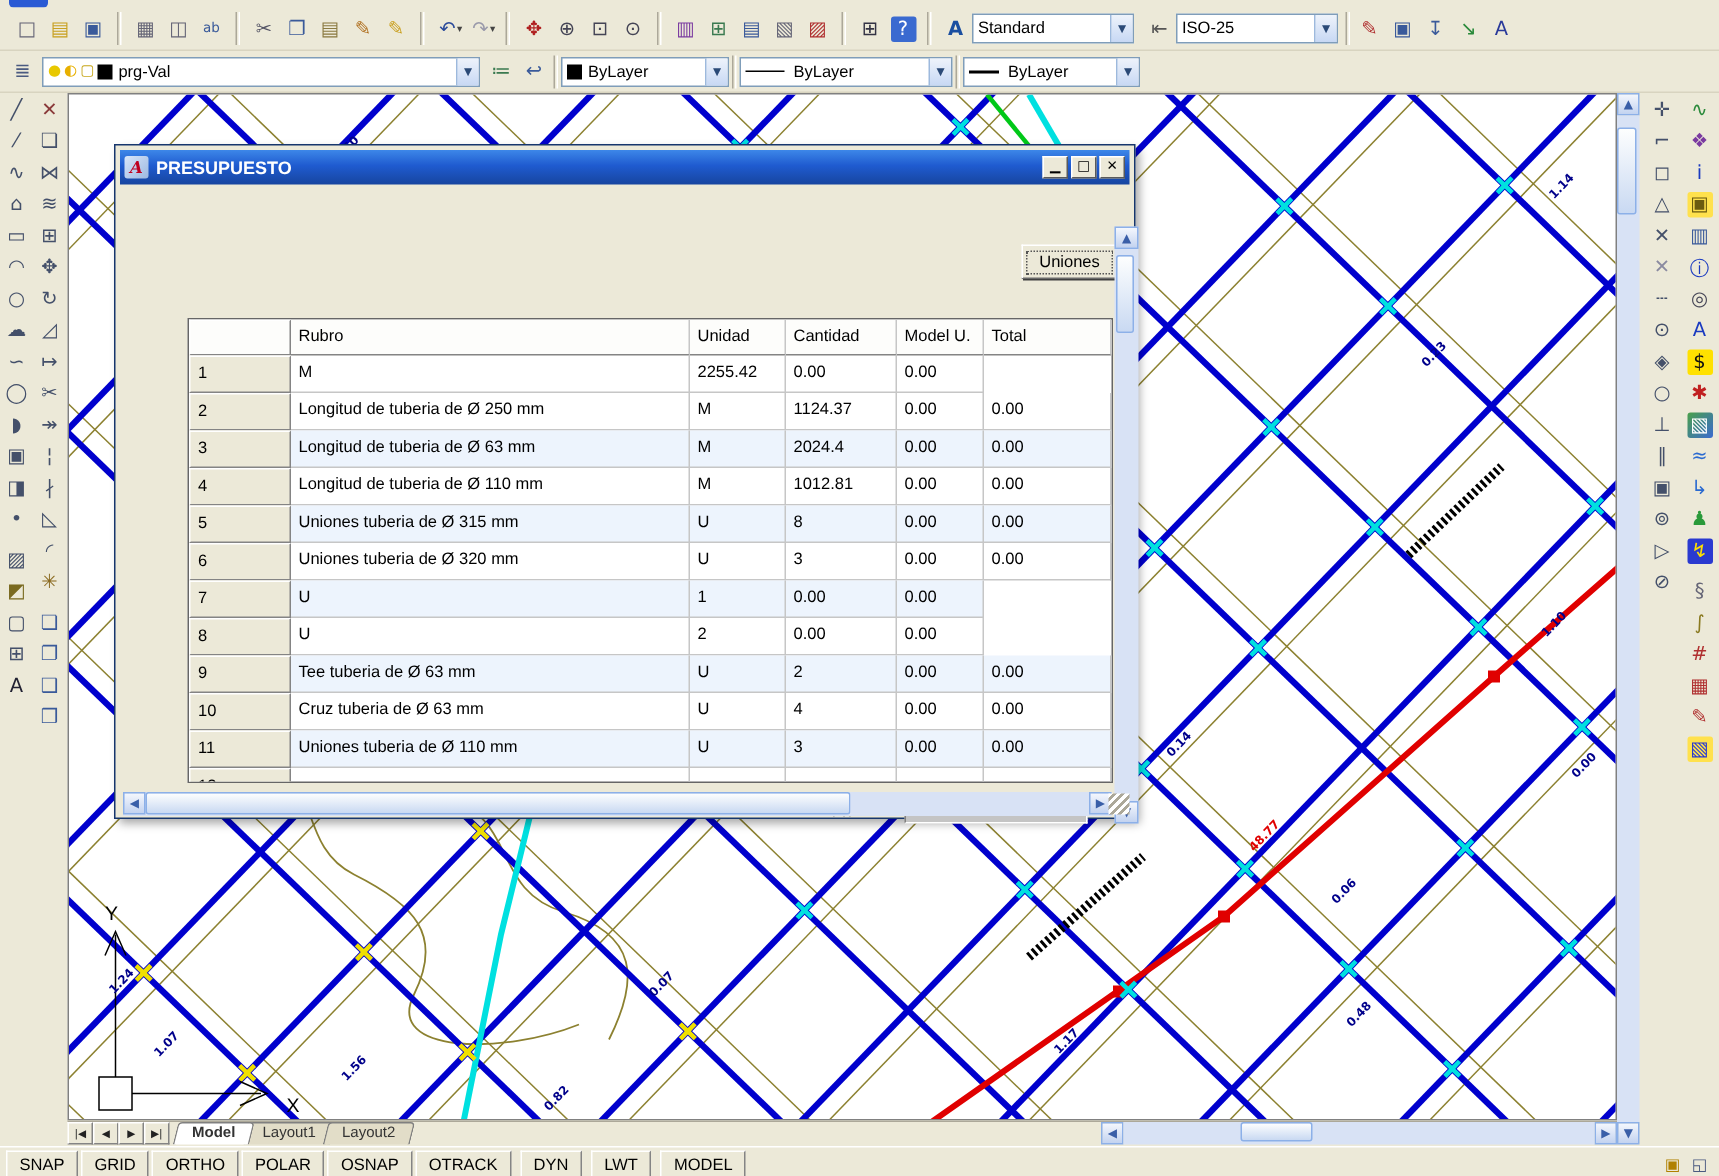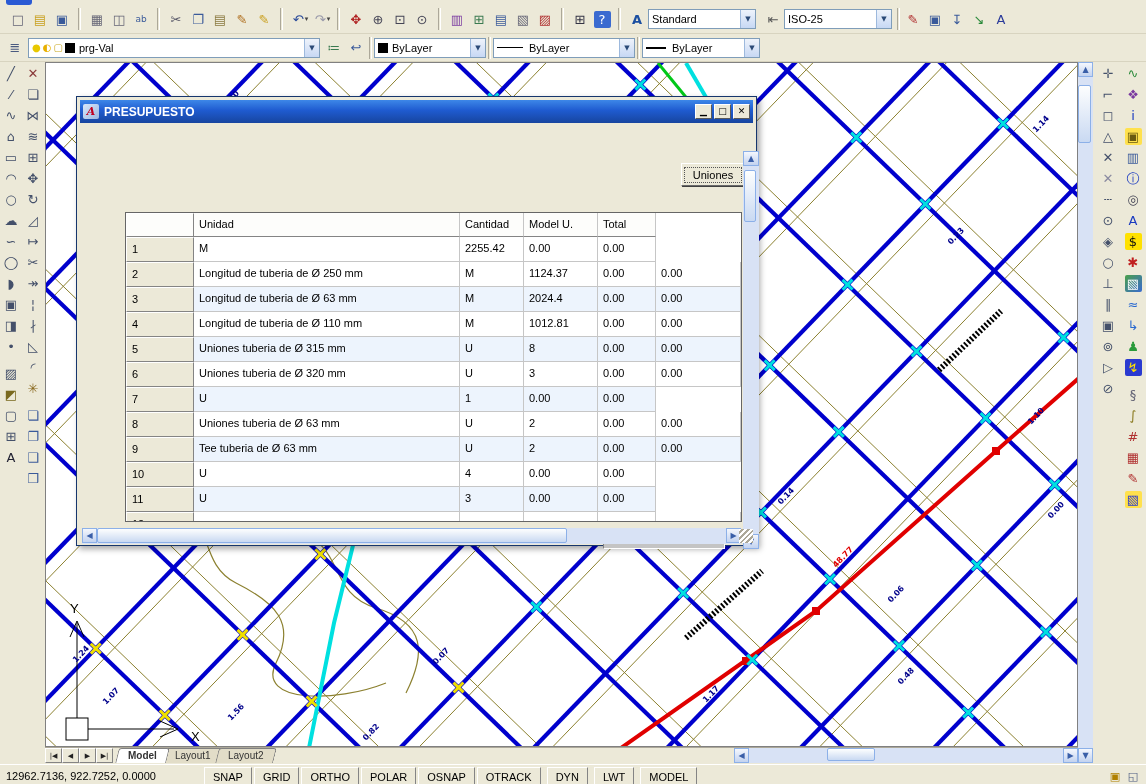--- a/index.html
+++ b/index.html
@@ -755,21 +755,20 @@
   <div id="hscroll">
     <div class="sb-btn">◀</div>
     <div class="sb-track">
         <div class="sb-thumb"></div>
       </div>
     <div class="sb-btn">▶</div>
   </div>
 </div>
 
 <div id="statusbar">
-  <div id="coords">12962.7136, 922.7252, 0.0000</div>
   <div id="statbtns" style="display:flex;">
       <div class="stbtn">SNAP</div>
       <div class="stbtn">GRID</div>
       <div class="stbtn">ORTHO</div>
       <div class="stbtn">POLAR</div>
       <div class="stbtn">OSNAP</div>
       <div class="stbtn">OTRACK</div>
       <div class="stbtn box">DYN</div>
       <div class="stbtn box">LWT</div>
       <div class="stbtn box">MODEL</div>
@@ -790,20 +789,21 @@
       <span class="winbtn">✕</span>
     </span>
   </div>
   <div id="dlg-body">
     <div id="calc-btn">
       <span class="focusring">Uniones</span>
     </div>
     <div id="grid">
         <div class="trow header">
           <div class="tc numc"></div>
+          <div class="tc">Rubro</div>
           <div class="tc">Unidad</div>
           <div class="tc">Cantidad</div>
           <div class="tc">Model U.</div>
           <div class="tc">Total</div>
         </div>
         <div class="trow datarow">
           <div class="tc numc">1</div>
           <div class="tc">M</div>
           <div class="tc">2255.42</div>
           <div class="tc">0.00</div>
@@ -851,43 +851,44 @@
         </div>
         <div class="trow datarow alt">
           <div class="tc numc">7</div>
           <div class="tc">U</div>
           <div class="tc">1</div>
           <div class="tc">0.00</div>
           <div class="tc">0.00</div>
         </div>
         <div class="trow datarow">
           <div class="tc numc">8</div>
-          <div class="tc">Uniones tuberia de Ø 63 mm</div>
           <div class="tc">U</div>
           <div class="tc">2</div>
           <div class="tc">0.00</div>
           <div class="tc">0.00</div>
         </div>
         <div class="trow datarow alt">
           <div class="tc numc">9</div>
           <div class="tc">Tee tuberia de Ø 63 mm</div>
           <div class="tc">U</div>
           <div class="tc">2</div>
           <div class="tc">0.00</div>
           <div class="tc">0.00</div>
         </div>
         <div class="trow datarow">
           <div class="tc numc">10</div>
+          <div class="tc">Cruz tuberia de Ø 63 mm</div>
           <div class="tc">U</div>
           <div class="tc">4</div>
           <div class="tc">0.00</div>
           <div class="tc">0.00</div>
         </div>
         <div class="trow datarow alt">
           <div class="tc numc">11</div>
+          <div class="tc">Uniones tuberia de Ø 110 mm</div>
           <div class="tc">U</div>
           <div class="tc">3</div>
           <div class="tc">0.00</div>
           <div class="tc">0.00</div>
         </div>
         <div class="trow datarow">
           <div class="tc numc">12</div>
           <div class="tc"></div>
           <div class="tc"></div>
           <div class="tc"></div>

